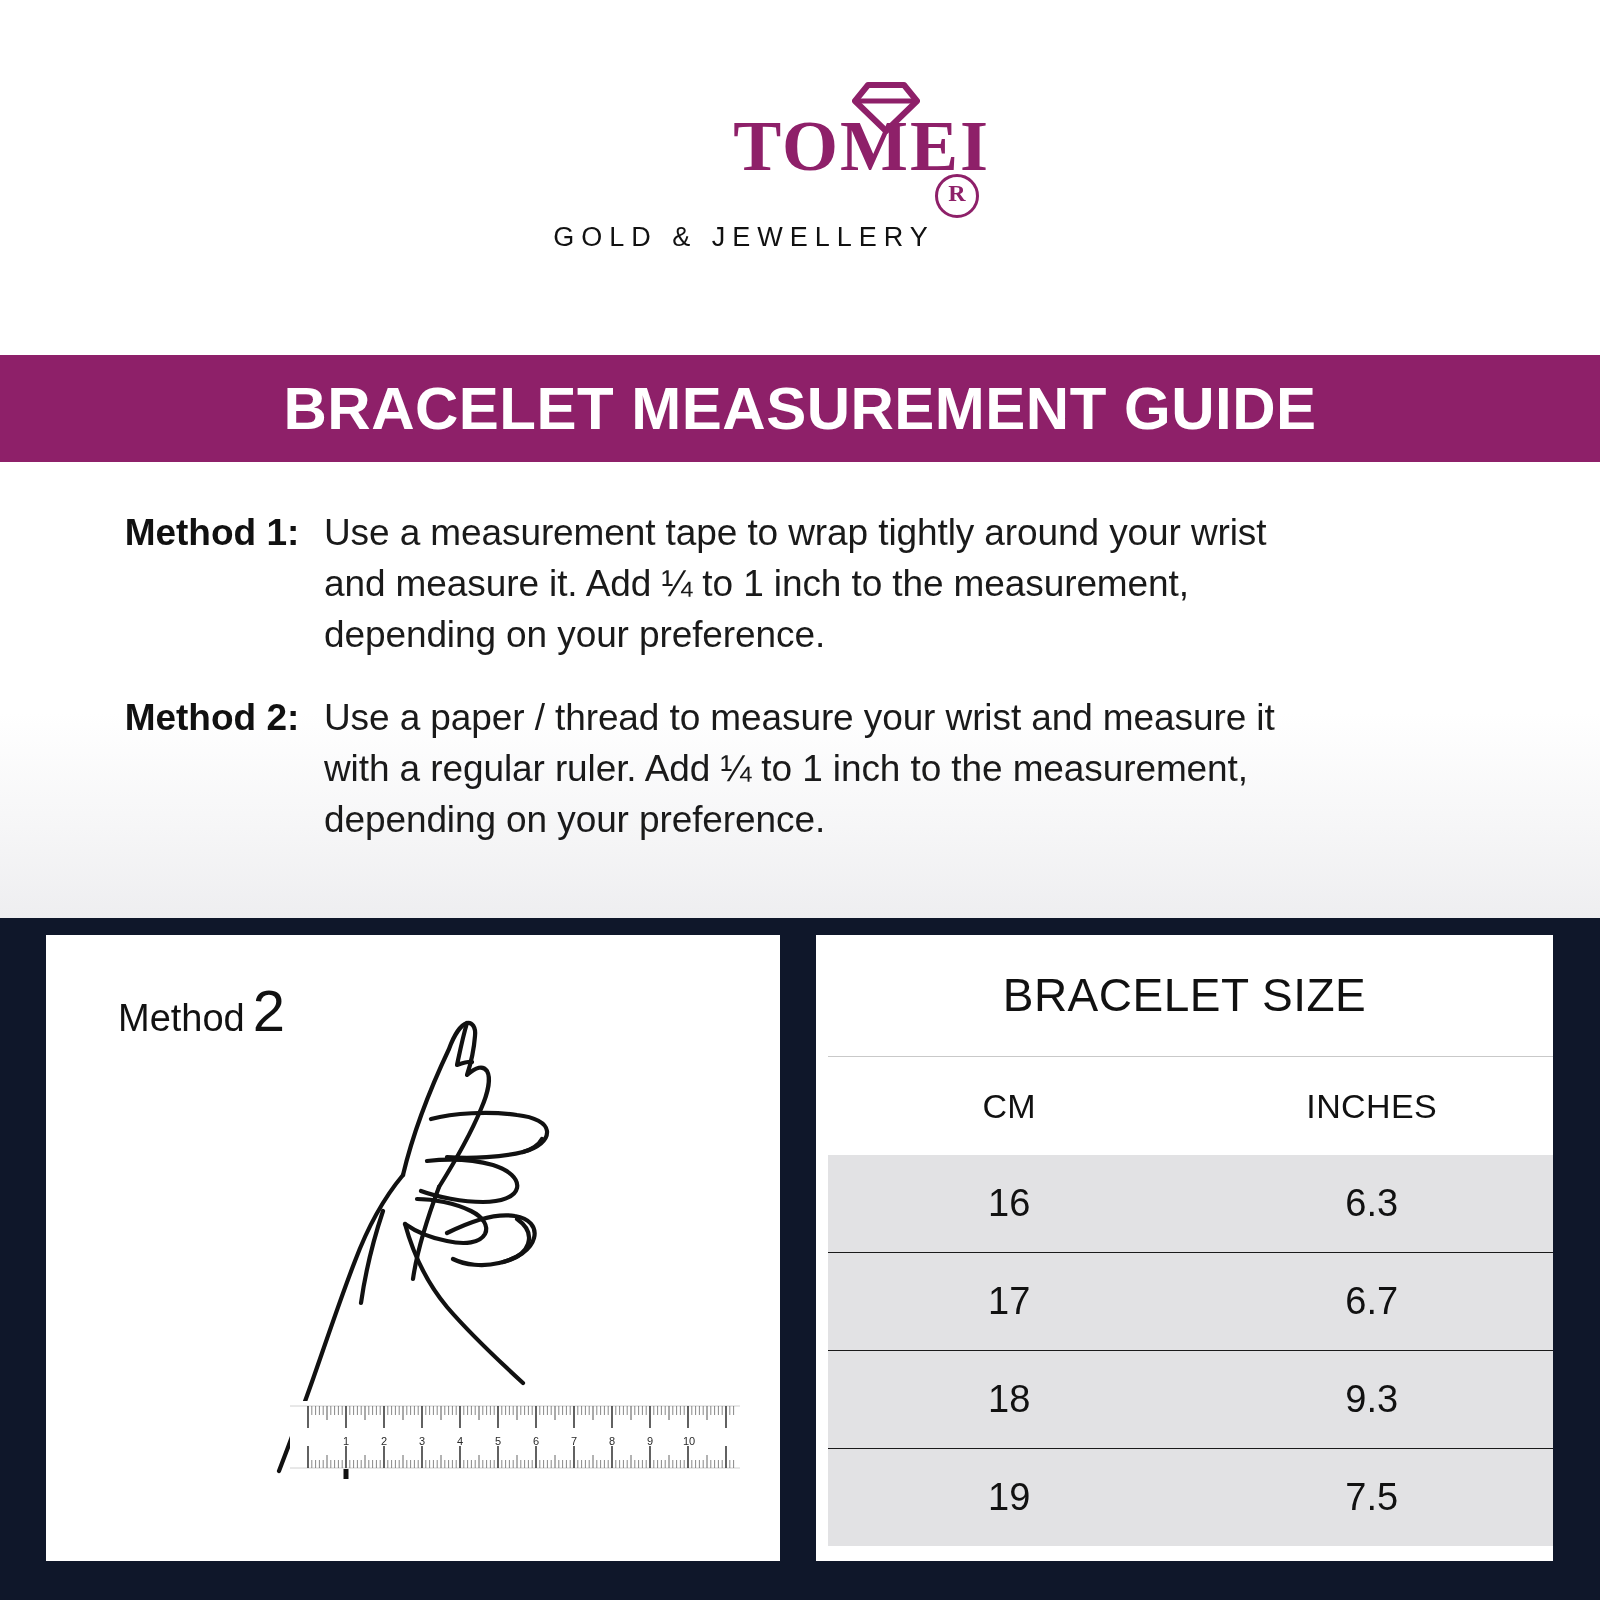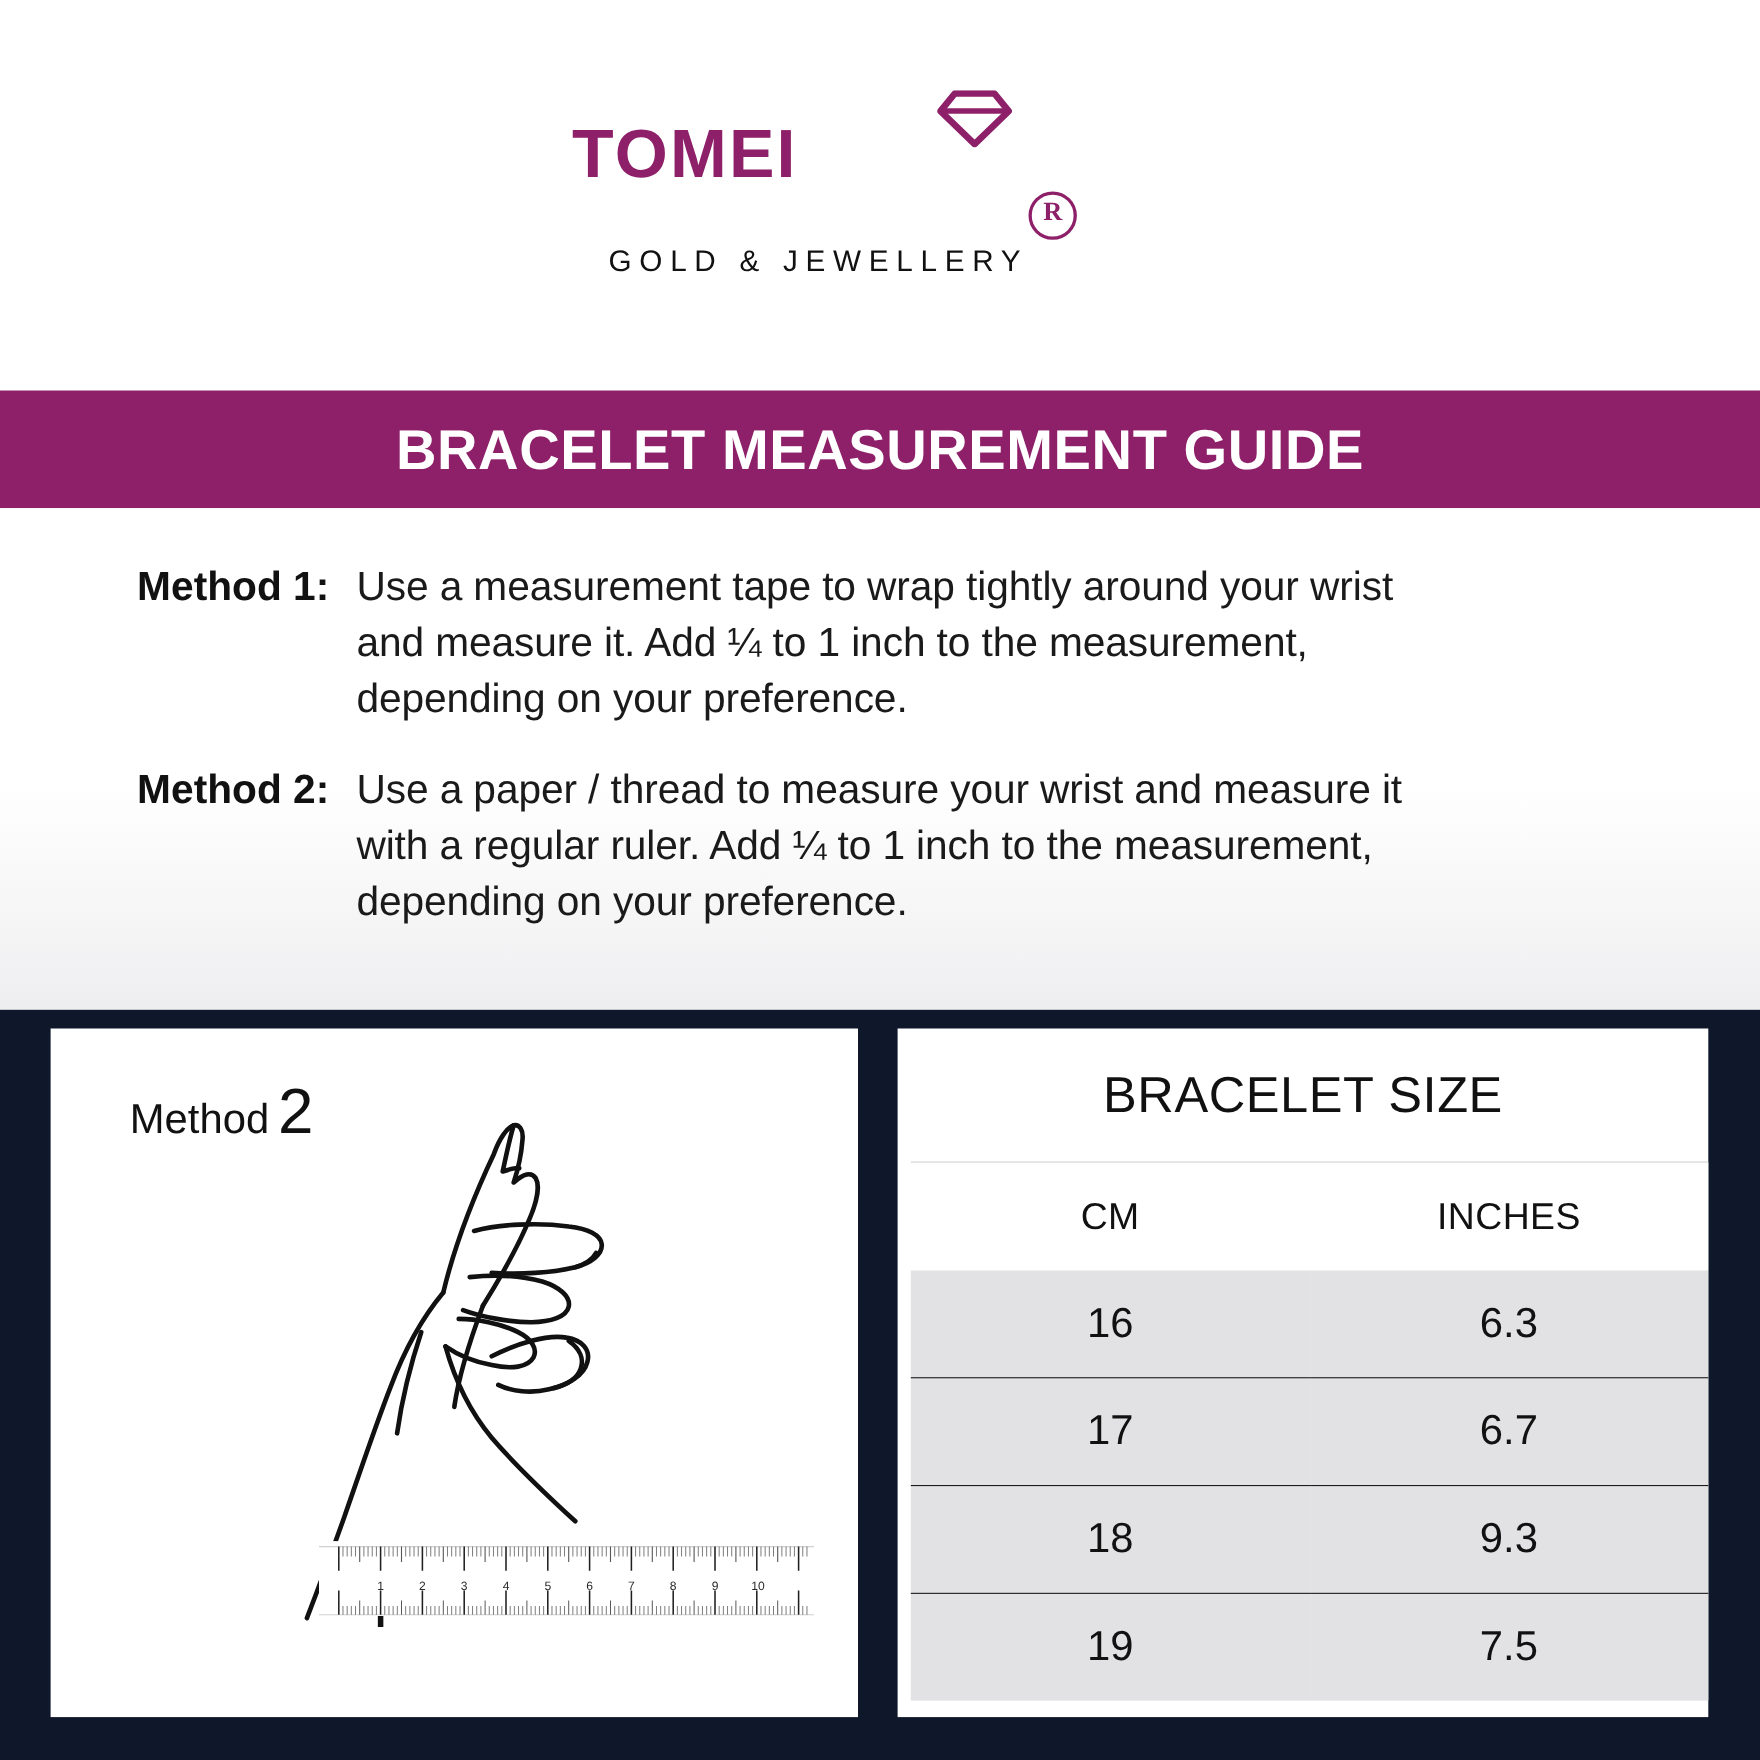--- a/index.html
+++ b/index.html
@@ -37,24 +37,24 @@
     left: 332px;
     top: 0px;
     width: 68px;
     height: 52px;
   }
   .logo-word {
     position: absolute;
     left: 0px;
     top: 28px;
     width: 470px;
-    text-align: left;
-    font-family: Liberation Sans, sans-serif;
+    text-align: right;
+    font-family: Liberation Serif, serif;
     font-weight: 700;
-    font-size: 62px;
+    font-size: 72px;
     letter-spacing: 2px;
     color: #8E2069;
     line-height: 1;
   }
   .logo-reg {
     position: absolute;
     left: 415px;
     top: 92px;
     width: 38px;
     height: 38px;
@@ -89,21 +89,21 @@
     height: 107px;
     background: #8E2069;
     display: flex;
     align-items: center;
     justify-content: center;
   }
   .title-bar-text {
     color: #ffffff;
     font-family: "Liberation Sans", sans-serif;
     font-weight: 700;
-    font-size: 51px;
+    font-size: 60px;
     letter-spacing: 0.5px;
   }
 
   
   .methods {
     position: absolute;
     left: 0;
     top: 462px;
     width: 1600px;
     height: 456px;

